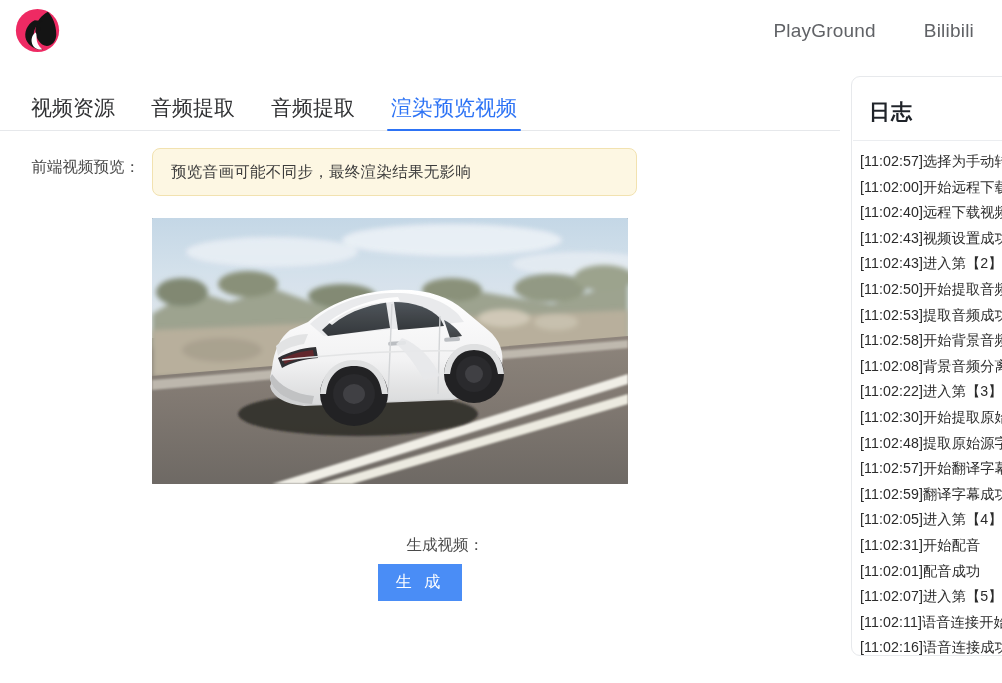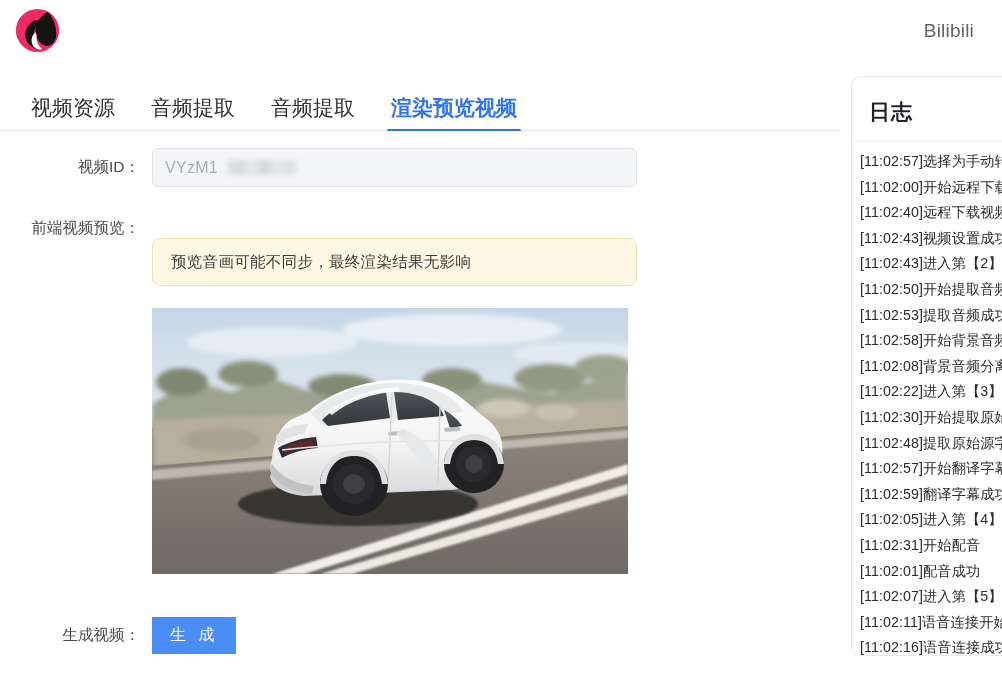--- a/index.html
+++ b/index.html
@@ -37,21 +37,21 @@
   
   .tabs {
     position: absolute; top: 84px; left: 0px; width: 840px; height: 47px;
     border-bottom: 1px solid #e6e8eb;
   }
   .tabs-inner { display: flex; align-items: flex-end; height: 46px; padding-left: 13px; }
   .tab {
     font-size: 21px; color: #303133; padding: 0 18px 12px 18px;
     cursor: pointer; position: relative; white-space: nowrap; line-height: 1;
   }
-  .tab.active { color: #2d73f5; font-weight: 700; }
+  .tab.active { color: #2d73f5; font-weight: 400; }
   .tab.active::after {
     content: ""; position: absolute; left: 14px; right: 14px; bottom: -1px;
     height: 2.5px; background: #2d73f5; border-radius: 2px;
   }
 
   
   .form { position: absolute; top: 148px; left: 0; width: 840px; }
   .row { display: flex; align-items: flex-start; margin-bottom: 22px; }
   .row-label {
     width: 152px; text-align: right; padding-right: 12px;
@@ -68,31 +68,31 @@
   .id-redact {
     display: inline-block; width: 72px; height: 15px; margin-left: 9px;
     border-radius: 2px;
     background: linear-gradient(90deg,#e3e4e6 0%,#d7d9dc 18%,#e8e9eb 34%,#d4d6d9 52%,#e6e7e9 70%,#dcdee0 86%,#eceded 100%);
     filter: blur(2.2px);
   }
 
   .notice {
     width: 485px; min-height: 48px; border: 1px solid #f2e2b0; border-radius: 8px;
     background: #fdf7e3; display: flex; align-items: center; padding: 0 18px;
-    font-size: 15.5px; color: #3c3c3c; letter-spacing: .3px; margin-top: 29px;
+    font-size: 15.5px; color: #3c3c3c; letter-spacing: .3px;
   }
 
   .video-wrap { margin-left: 152px; margin-top: 9px; }
   .video {
     width: 476px; height: 266px; border-radius: 1px; overflow: hidden;
     position: relative; background: #6f6a66; display:block;
   }
   .video svg { display: block; width: 100%; height: 100%; }
 
-  .btn-row { display: flex; align-items: center; margin-top: 42px; }
+  .btn-row { display: flex; align-items: center; margin-top: 42px; flex-direction: column; }
   .gen-btn {
     background: #4a8df6; color: #ffffff; border: none; border-radius: 0;
     font-size: 16px; letter-spacing: 4px; padding: 0 18px; height: 37px;
     min-width: 76px; cursor: pointer;
     font-family: "Liberation Sans", "DejaVu Sans", sans-serif;
   }
 
   
   .log-panel {
     position: absolute; left: 851px; top: 76px; width: 205px; height: 580px;
@@ -122,42 +122,36 @@
         <circle cx="50" cy="50" r="48" fill="#ffffff"></circle>
         <circle cx="50" cy="50" r="46" fill="#ee2a63"></circle>
         <path d="M72 10 C58 18 48 30 46 46 C44 60 50 72 60 80 C74 88 90 78 90 58 C90 38 82 20 72 10 Z" fill="#141414"></path>
         <path d="M60 30 C48 36 42 48 42 60 C42 74 50 86 62 90 C48 92 32 84 26 70 C20 54 28 36 44 28 Z" fill="#141414"></path>
         <path d="M46 54 C40 58 36 66 38 76 C40 86 50 92 60 90 C52 84 48 74 48 66 C48 60 48 56 46 54 Z" fill="#ffffff"></path>
         <circle cx="53" cy="47" r="3.6" fill="#141414"></circle>
       </svg>
     </div>
 
     <div class="nav">
+      <div class="nav-link">PlayGround</div>
       <div class="nav-link">Bilibili</div>
     </div>
   </div>
 
   <div class="tabs">
     <div class="tabs-inner">
       <div class="tab">视频资源</div>
       <div class="tab">音频提取</div>
       <div class="tab">音频提取</div>
       <div class="tab active">渲染预览视频</div>
     </div>
   </div>
 
   <div class="form">
 
-    <div class="row">
-      <div class="row-label">视频ID：</div>
-      <div class="id-input">
-        <span class="id-val">VYzM1</span>
-        <span class="id-redact"></span>
-      </div>
-    </div>
 
     <div class="row">
       <div class="row-label top">前端视频预览：</div>
       <div class="notice">预览音画可能不同步，最终渲染结果无影响</div>
     </div>
 
     <div class="video-wrap">
       <div class="video">
         <svg viewBox="0 0 476 266" preserveAspectRatio="none" aria-hidden="true">
           <defs>

